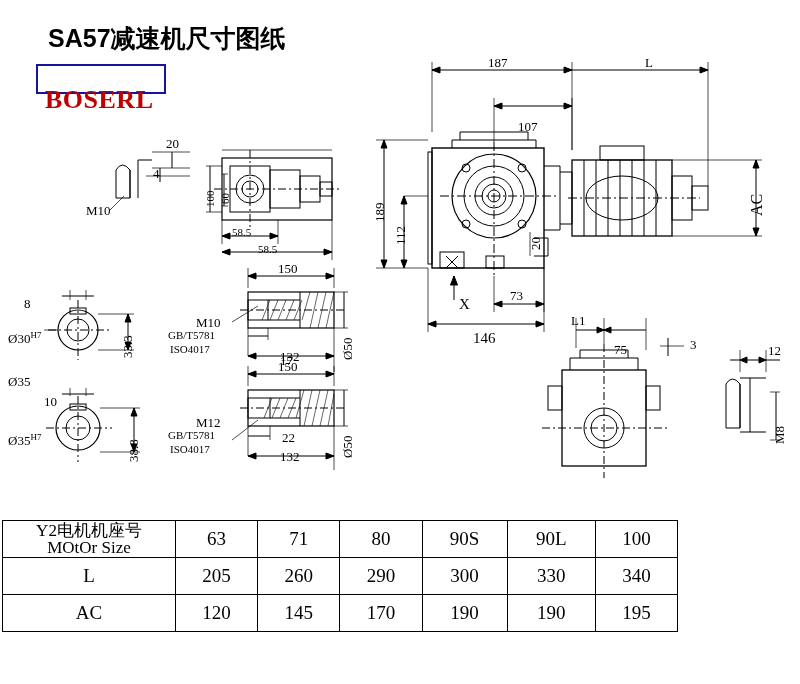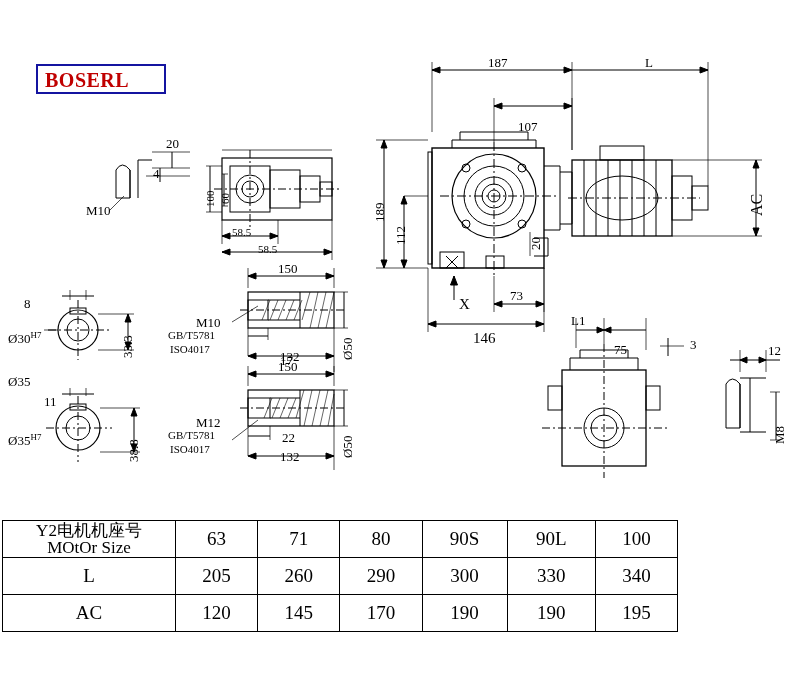--- a/index.html
+++ b/index.html
@@ -30,22 +30,22 @@
   }
   #logo {
     position: absolute;
     left: 36px; top: 64px;
     width: 130px; height: 30px;
     border: 2px solid #1414a0;
     box-sizing: border-box;
   }
   #logo span {
     position: absolute;
-    left: 7px; top: 3px;
-    font-size: 20px;
+    left: 7px; top: 19px;
+    font-size: 26px;
     font-weight: bold;
     font-style: normal;
     color: #c00000;
     font-family: "Liberation Serif", serif;
     letter-spacing: 0.5px;
   }
   svg.layer {
     position: absolute;
     left: 0; top: 0;
     width: 800px; height: 684px;
@@ -93,20 +93,21 @@
   }
   #spec-table td.rowlabel {
     font-size: 19px;
   }
 </style>
 </head>
 <body>
 
 <div class="page">
 
+  <div id="title">SA57减速机尺寸图纸</div>
 
   <div id="logo">
     <span>BOSERL</span>
   </div>
 
   <svg class="layer" viewBox="0 0 800 684">
     <g stroke="#000" fill="none" stroke-width="1">
 
       <rect x="432" y="148" width="112" height="120" stroke-width="1.4"></rect>
       <rect x="428" y="152" width="4" height="112"></rect>
@@ -404,21 +405,21 @@
 
   <div class="lbl rot small" style="left:204px; top:207px;">100</div>
   <div class="lbl rot small" style="left:219px; top:204px;">60</div>
   <div class="lbl small" style="left:232px; top:226px;">58.5</div>
   <div class="lbl small" style="left:258px; top:243px;">58.5</div>
 
   <div class="lbl" style="left:24px; top:296px;">8</div>
   <div class="lbl" style="left:8px; top:330px;"><span>Ø30</span><sup style="font-size:9px">H7</sup></div>
   <div class="lbl rot" style="left:120px; top:358px;">33.3</div>
   <div class="lbl" style="left:8px; top:374px;">Ø35</div>
-  <div class="lbl" style="left:44px; top:394px;">11</div>
+  <div class="lbl" style="left:44px; top:394px;">10</div>
   <div class="lbl" style="left:8px; top:432px;"><span>Ø35</span><sup style="font-size:9px">H7</sup></div>
   <div class="lbl rot" style="left:126px; top:462px;">38.8</div>
 
   <div class="lbl" style="left:278px; top:261px;">150</div>
   <div class="lbl" style="left:196px; top:315px;">M10</div>
   <div class="lbl small" style="left:168px; top:329px;">GB/T5781</div>
   <div class="lbl small" style="left:170px; top:343px;">ISO4017</div>
   <div class="lbl" style="left:280px; top:330px;margin-top:23px;">17</div>
   <div class="lbl" style="left:280px; top:349px;">132</div>
   <div class="lbl rot" style="left:340px; top:360px;">Ø50</div>

